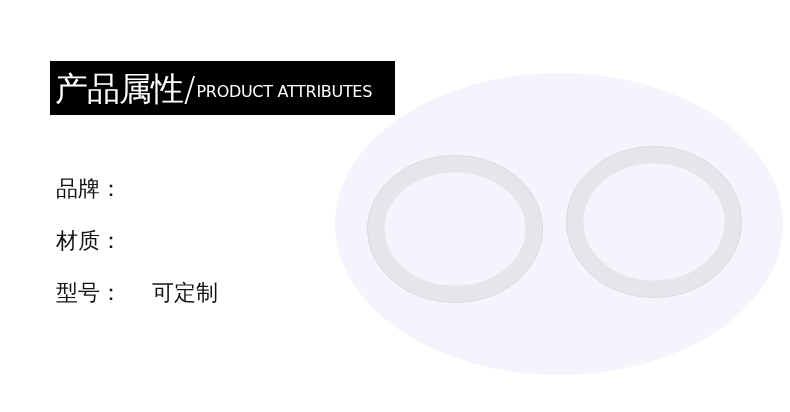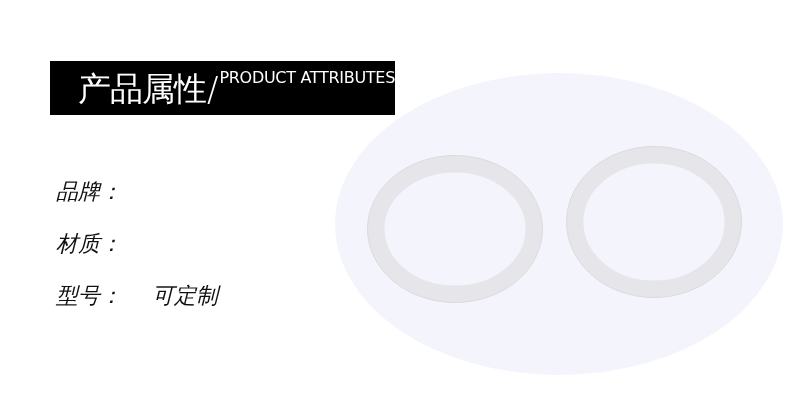--- a/index.html
+++ b/index.html
@@ -1,24 +1,24 @@
 <!DOCTYPE html>
 <html><head>
   <meta charset="utf-8">
   <style>
     html, body { margin:0; padding:0; }
     body { width:790px; height:412px; background:#ffffff; position:relative; overflow:hidden;
            font-family:"DejaVu Sans", "Liberation Sans", sans-serif; }
     .banner { position:absolute; left:50px; top:61px; width:345px; height:54px; background:#000;
-              color:#fff; display:flex; align-items:flex-end; padding-left:5px; box-sizing:border-box; padding-bottom:8px;justify-content:flex-end; }
+              color:#fff; display:flex; align-items:flex-end; padding-left:5px; box-sizing:border-box; padding-bottom:8px; }
     .banner .cn { font-size:33px; line-height:36px; letter-spacing:-1px; }
     .banner .slash { font-size:34px; line-height:36px; font-weight:300; margin:0 1px; }
-    .banner .en { font-size:16px; line-height:18px; margin-bottom:20px; letter-spacing:-0.3px; }
+    .banner .en { font-size:16px; line-height:18px; margin-bottom:6px; letter-spacing:-0.3px; }
     .attrs { position:absolute; left:56px; top:170px; }
-    .attr { display:flex; align-items:flex-end; height:37px; margin-bottom:15px; font-size:22px; color:#111;font-style:italic; }
+    .attr { display:flex; align-items:center; height:37px; margin-bottom:15px; font-size:22px; color:#111; }
     .attr .label { width:96px; }
     .attr .value { }
     .photo { position:absolute; left:0; top:0; }
   </style>
 </head>
 <body>
 
 <div class="banner">
   <span class="cn">产品属性</span>
   <span class="slash">/</span>

